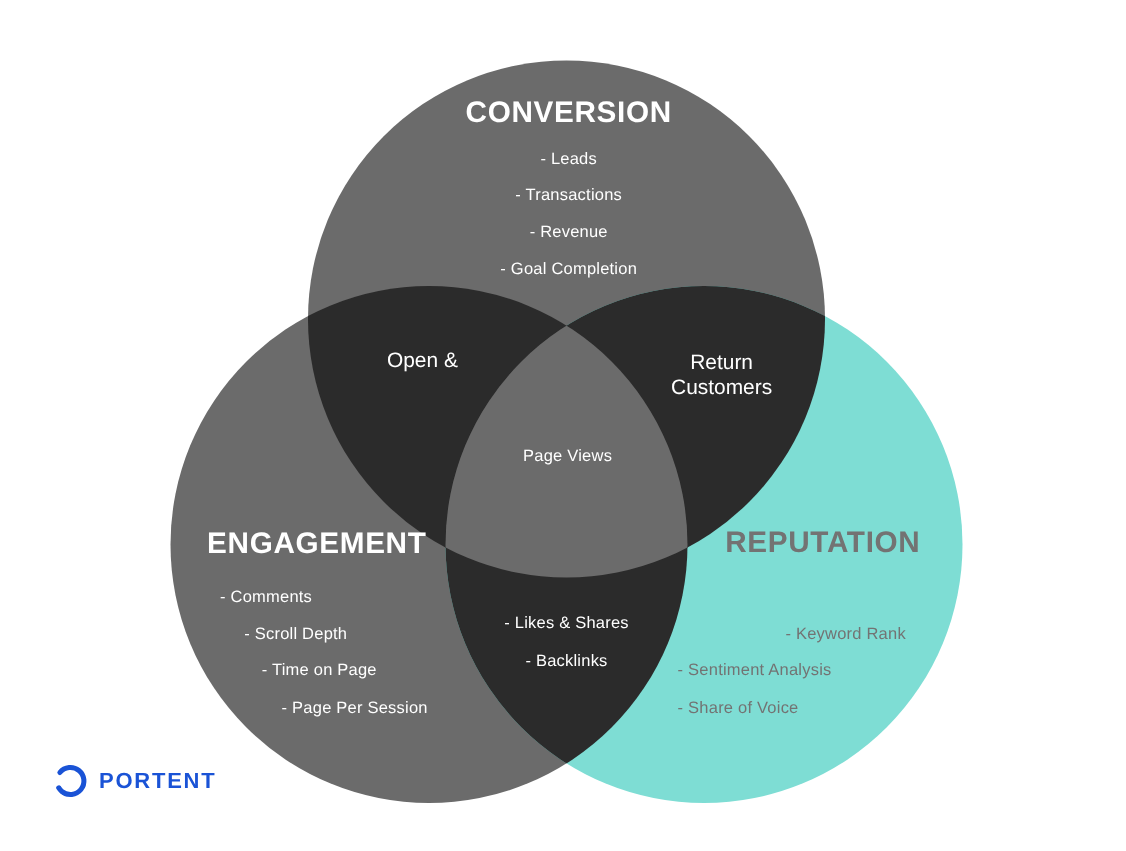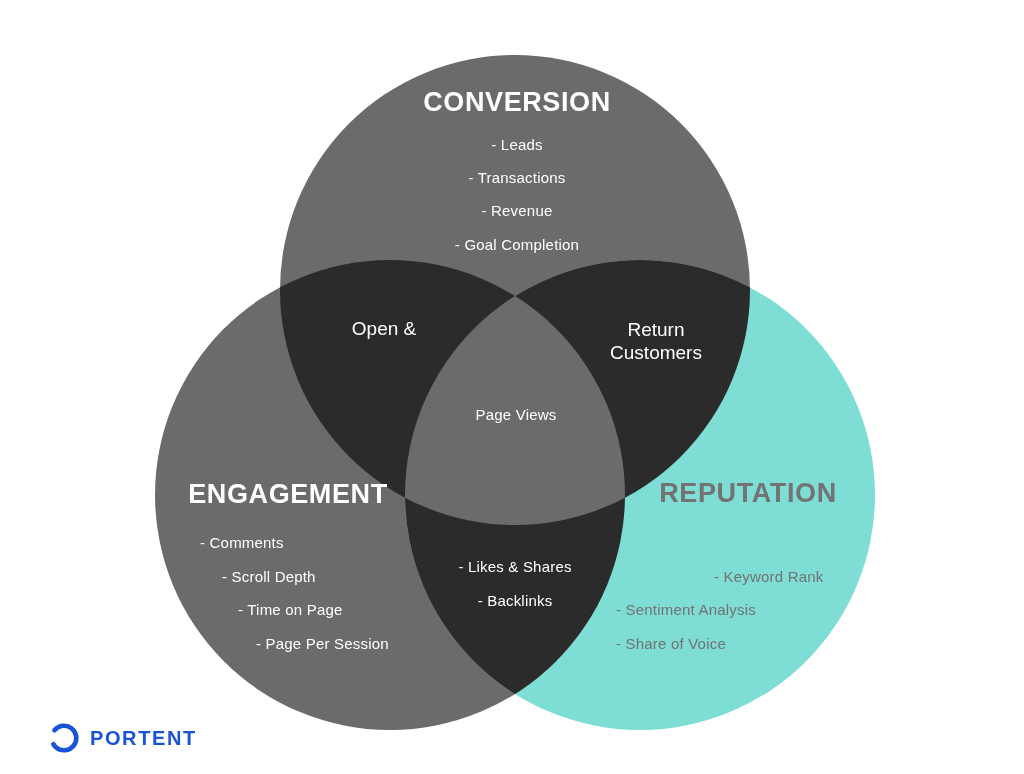--- a/index.html
+++ b/index.html
@@ -6,21 +6,21 @@
   body{width:1024px;height:774px;background:#ffffff;font-family:"Liberation Sans",sans-serif;}
   .stage{position:relative;width:1024px;height:774px;background:#ffffff;overflow:hidden;}
   .stage svg.venn{position:absolute;left:0;top:0;}
   .lbl{position:absolute;white-space:nowrap;}
   .title{font-size:27px;font-weight:bold;letter-spacing:0.6px;line-height:30px;}
   .item{font-size:15px;line-height:22px;letter-spacing:0.2px;}
   .t-light{color:#ffffff;}
   .t-dark{color:#737373;}
   .centered{text-align:center;}
   .two-line{line-height:23px;font-size:19px;text-align:center;}
-  .logo{position:absolute;left:47px;top:693px;display:flex;align-items:center;margin-top:28px;}
+  .logo{position:absolute;left:47px;top:693px;display:flex;align-items:center;}
   .logo .wordmark{font-size:20px;font-weight:bold;letter-spacing:1.6px;color:#1a53d6;margin-left:9px;line-height:34px;}
 </style>
 </head>
 <body>
 
 <div class="stage">
 
   <svg class="venn" width="1024" height="774" viewBox="0 0 1024 774">
     <defs>
       <clipPath id="clipConv">

